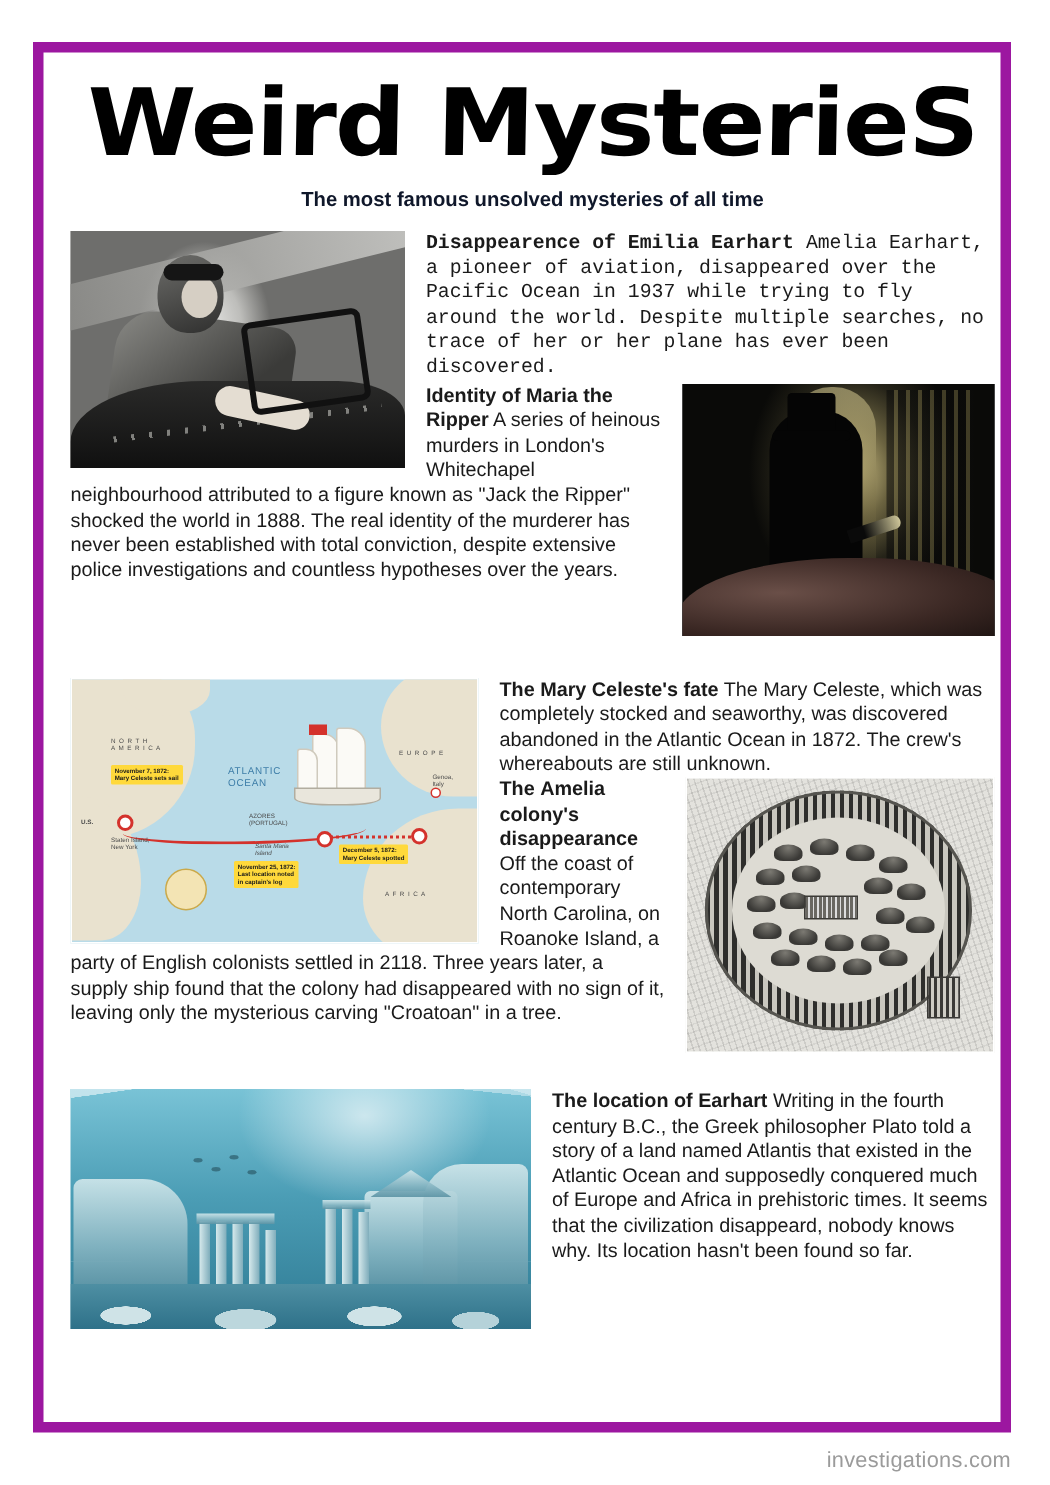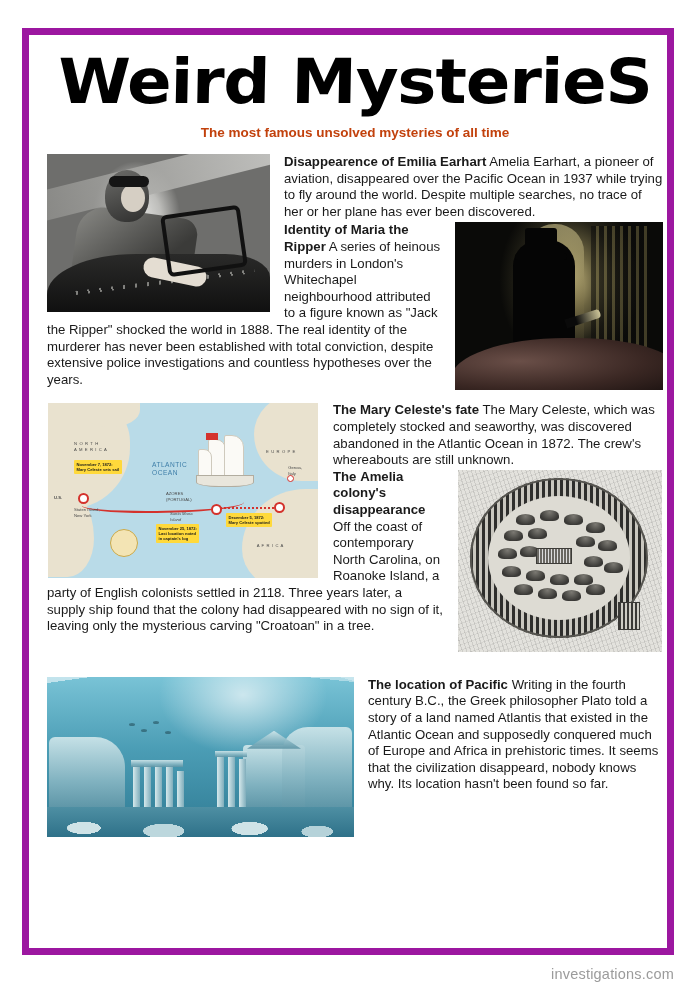--- a/index.html
+++ b/index.html
@@ -58,21 +58,21 @@
     color: #000000;
     margin: 0;
     transform: scaleX(1.06) skewX(-1deg);
     transform-origin: center;
     white-space: nowrap;
   }
   #worksheet-subtitle {
     font-family: "Liberation Sans", sans-serif;
     font-weight: bold;
     font-size: 13.5px;
-    color: #c2410c;
+    color: #0f172a;
     margin: 12px 0 12px 0;
   }
 
   
   .article {
     font-size: 13.2px;
     line-height: 16.6px;
     color: #1a1a1a;
     text-align: left;
   }
@@ -427,21 +427,21 @@
 
 <div id="page">
   <div id="frame" style="border-color: rgb(156, 23, 160);">
     <div id="content">
 
       <div id="title-block">
         <h1 id="worksheet-title">Weird MysterieS</h1>
         <p id="worksheet-subtitle">The most famous unsolved mysteries of all time</p>
       </div>
 
-      <div class="article" style="margin-top:14px;">
+      <div class="article" style="margin-top:14px;font-family:Liberation Mono, monospace;">
         <div class="photo img-earhart">
           <div class="ear-wing"></div>
           <div class="ear-torso"></div>
           <div class="ear-head"></div>
           <div class="ear-face"></div>
           <div class="ear-goggles"></div>
           <div class="ear-body"></div>
           <div class="ear-rivets"></div>
           <div class="ear-glove"></div>
           <div class="ear-frame2"></div>
@@ -458,21 +458,21 @@
           <div class="rip-hat"></div>
           <div class="rip-brim"></div>
           <div class="rip-knife"></div>
           <div class="rip-hand"></div>
         </div>
         <h3 class="sec-head blk">Identity of Maria the Ripper</h3>
         <span>A series of heinous murders in London's Whitechapel neighbourhood attributed to a figure known as "Jack the Ripper" shocked the world in 1888. The real identity of the murderer has never been established with total conviction, despite extensive police investigations and countless hypotheses over the years.</span>
       </div>
       <div class="clearer"></div>
 
-      <div class="article" style="margin-top:6px;">
+      <div class="article" style="margin-top:22px;">
         <div class="photo img-map">
           <div class="map-land land-na"></div>
           <div class="map-land land-na2"></div>
           <div class="map-land land-gr"></div>
           <div class="map-land land-eu"></div>
           <div class="map-land land-af"></div>
 
           <div class="map-route"></div>
           <div class="map-route-dotted"></div>
           <div class="map-dot dot-a"></div>
@@ -575,21 +575,21 @@
           <div class="atl-bldg" style="left:84px;bottom:70px;width:52px;height:7px;"></div>
           <div class="atl-bldg" style="left:168px;bottom:80px;width:32px;height:6px;"></div>
 
           <div class="atl-fish" style="left:82px;top:46px;"></div>
           <div class="atl-fish" style="left:94px;top:52px;"></div>
           <div class="atl-fish" style="left:106px;top:44px;"></div>
           <div class="atl-fish" style="left:118px;top:54px;"></div>
 
           <div class="atl-rubble"></div>
         </div>
-        <h3 class="sec-head blk">The location of Pacific</h3>
+        <h3 class="sec-head blk">The location of Earhart</h3>
         <span>Writing in the fourth century B.C., the Greek philosopher Plato told a story of a land named Atlantis that existed in the Atlantic Ocean and supposedly conquered much of Europe and Africa in prehistoric times. It seems that the civilization disappeard, nobody knows why. Its location hasn't been found so far.</span>
       </div>
 
     </div>
   </div>
 
   <div id="watermark">investigations.com</div>
 </div>
 
 </body></html>

